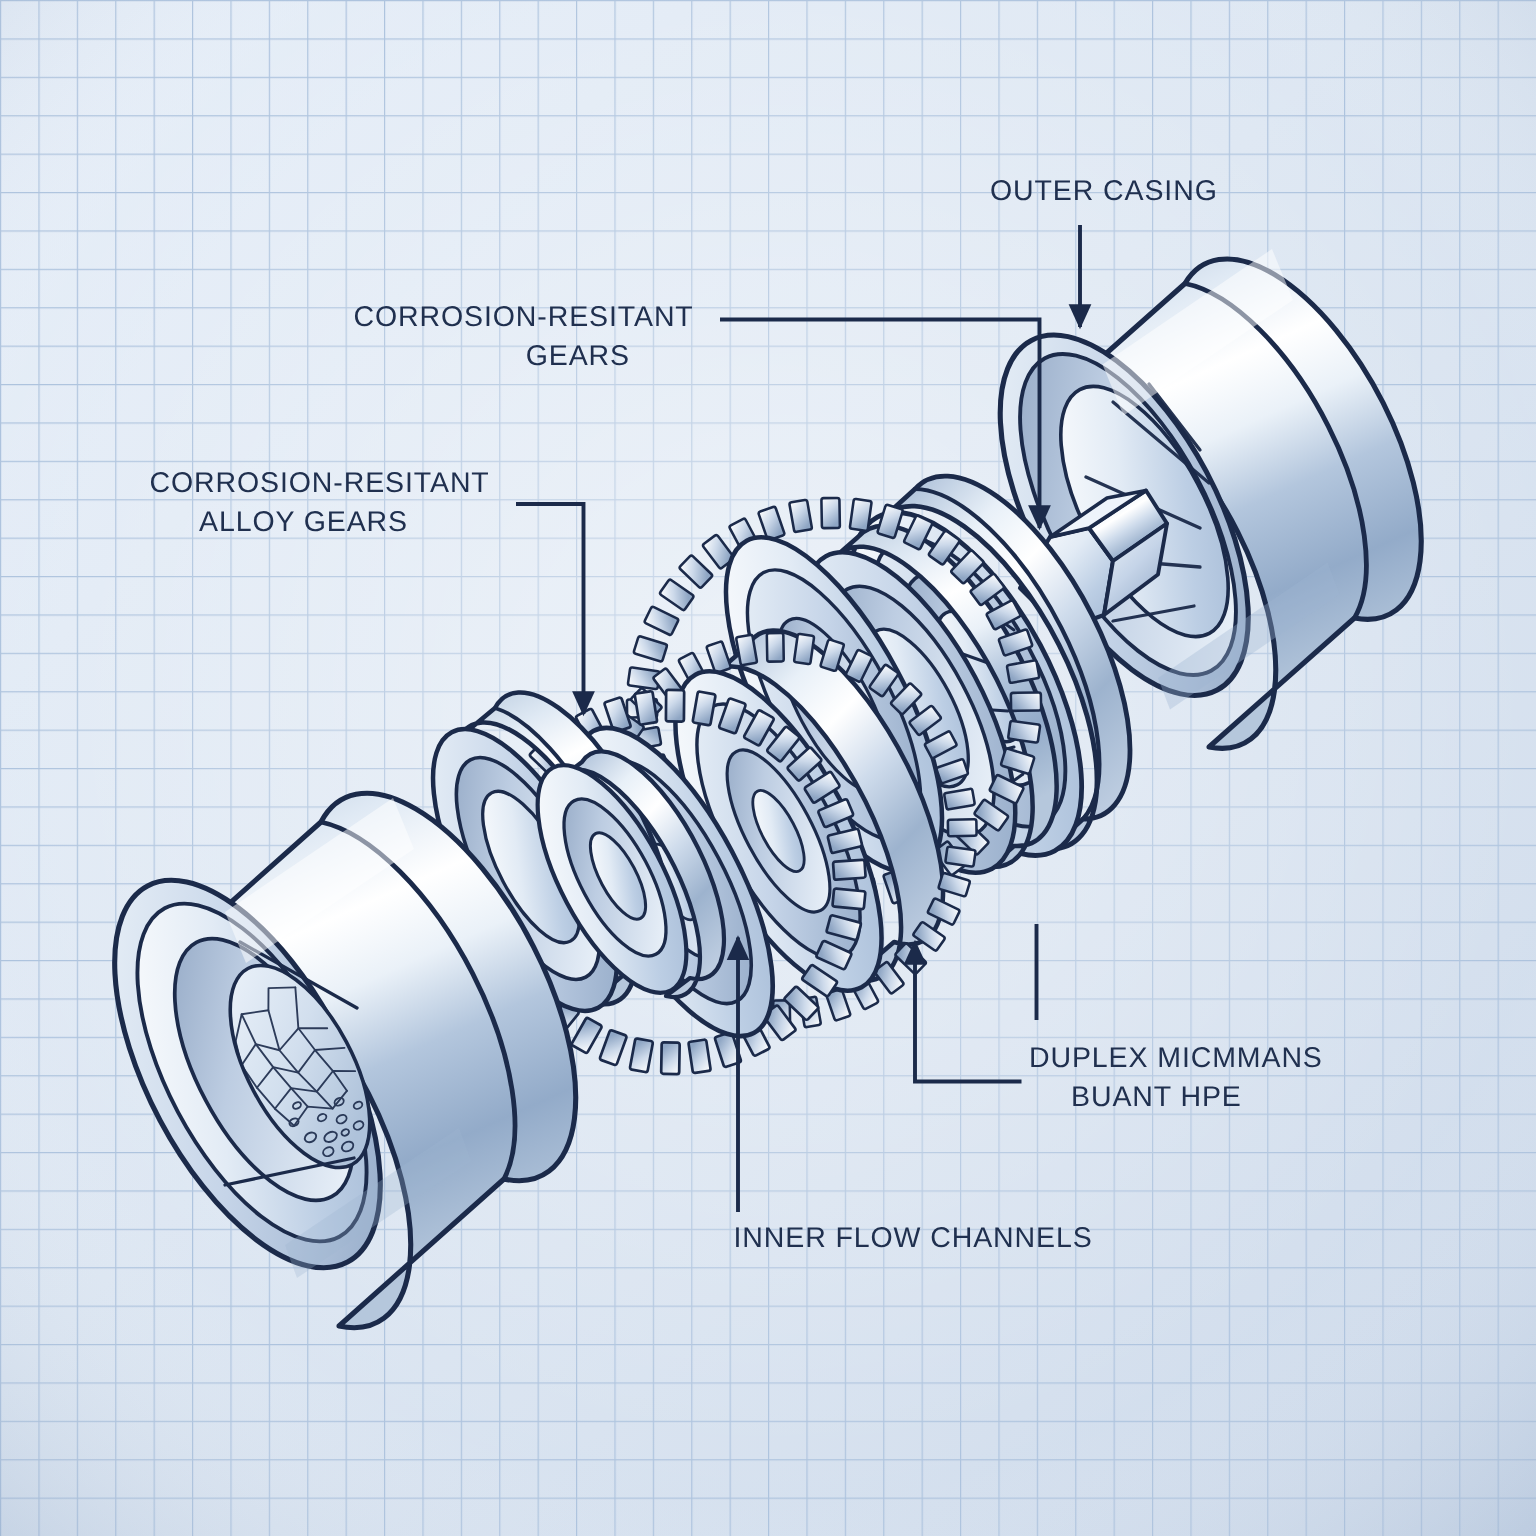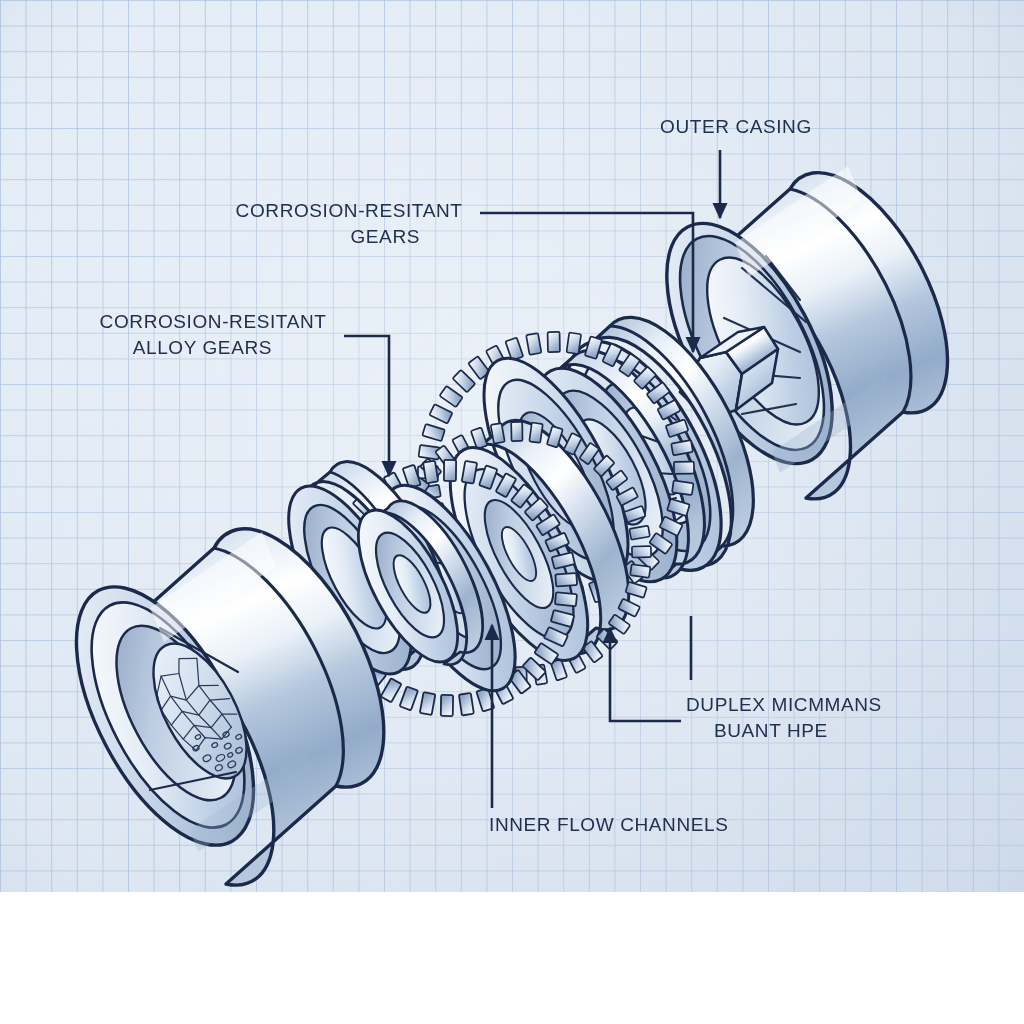--- a/index.html
+++ b/index.html
@@ -3,21 +3,21 @@
 <meta charset="utf-8">
 <style>
   html, body {
     margin: 0;
     padding: 0;
     background: #ffffff;
   }
   #stage {
     position: relative;
     width: 1024px;
-    height: 892px;
+    height: 1024px;
     overflow: hidden;
     font-family: "Liberation Sans", sans-serif;
   }
   #stage svg.layer {
     position: absolute;
     top: 0;
     left: 0;
     width: 1024px;
     height: 1024px;
   }

